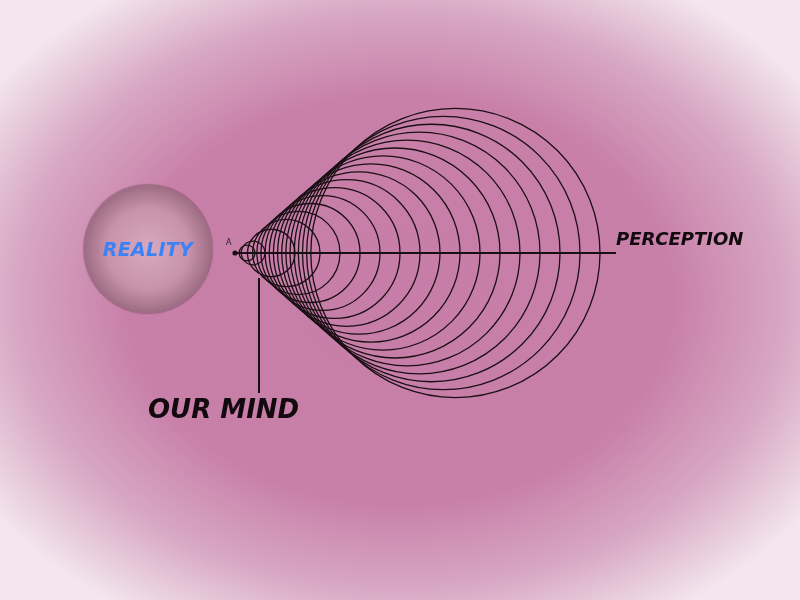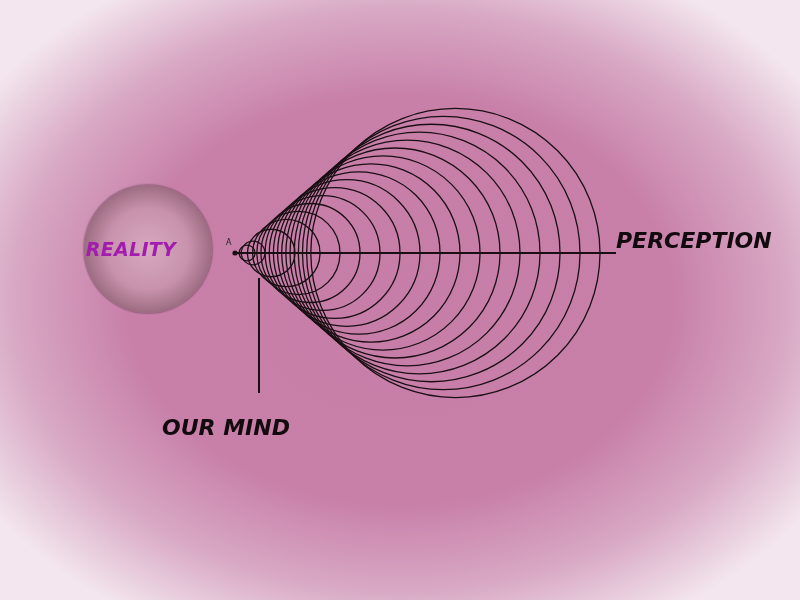--- a/index.html
+++ b/index.html
@@ -2,26 +2,26 @@
 <html><head>
 <meta charset="utf-8">
 <style>
   html,body{margin:0;padding:0;}
   body{width:800px;height:600px;overflow:hidden;position:relative;
     background: radial-gradient(ellipse 62% 62% at 50% 50%, #c67ea8 0%, #c880a9 55%, #d8a8c4 78%, #f3e6ee 100%);
     font-family:"DejaVu Sans", sans-serif;}
   .sphere{position:absolute;left:84px;top:185px;width:128px;height:128px;border-radius:50%;
     background: radial-gradient(circle at 50% 50%, #d7a9c0 0%, #c892ac 45%, #9a6a80 72%, #4a2a38 92%, #2a1520 100%);
     box-shadow: 0 0 2px #3a2030;}
-  .sphere-label{position:absolute;left:67px;top:185px;width:128px;height:128px;display:flex;align-items:center;justify-content:center;
-    font-weight:bold;font-style:italic;font-size:19px;color:#a21caf;letter-spacing:0.3px;}
+  .sphere-label{position:absolute;left:84px;top:185px;width:128px;height:128px;display:flex;align-items:center;justify-content:center;
+    font-weight:bold;font-style:italic;font-size:19px;color:#3b82f6;letter-spacing:0.3px;}
   svg.diagram{position:absolute;left:0;top:0;}
   .label{position:absolute;font-weight:bold;font-style:italic;color:#120a0e;line-height:1.08;}
-  .perception{left:616px;top:229px;font-size:22px;}
-  .mind{left:162px;top:395px;font-size:22px;margin-top:21px;}
+  .perception{left:616px;top:229px;font-size:18px;}
+  .mind{left:148px;top:395px;font-size:26px;}
   .point-a{position:absolute;left:226px;top:238px;font-size:8px;color:#222;}
 </style>
 </head>
 <body>
 
 <div class="sphere"></div>
 <div class="sphere-label">REALITY</div>
 
 <div class="point-a">A</div>
 

